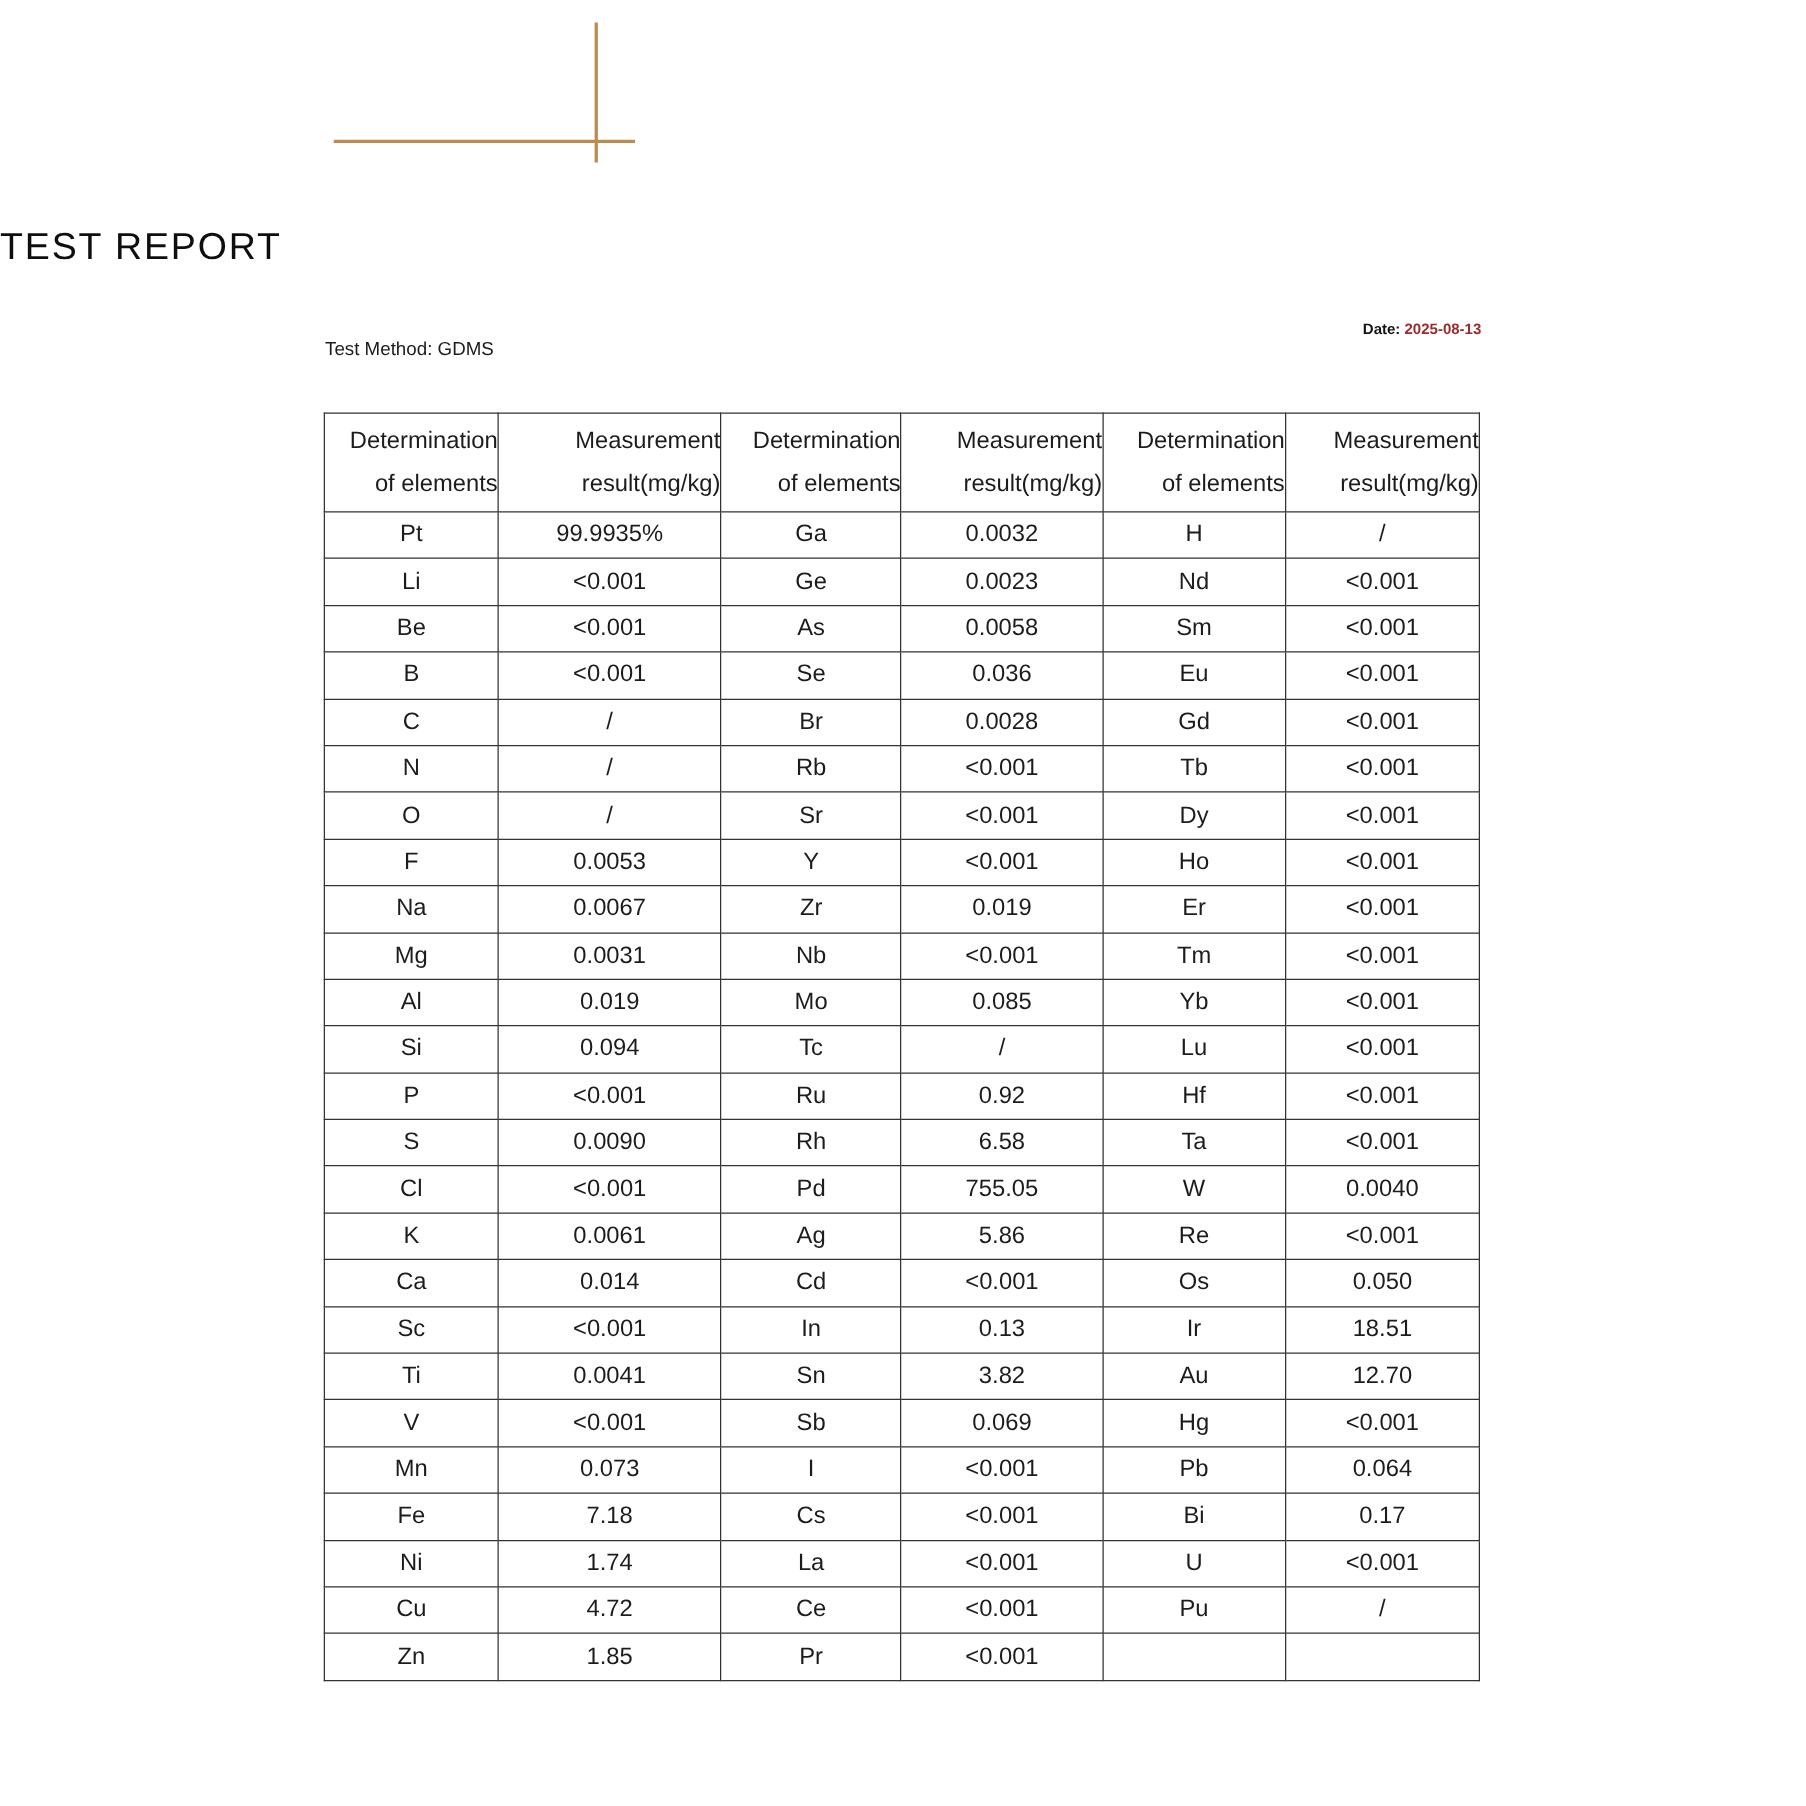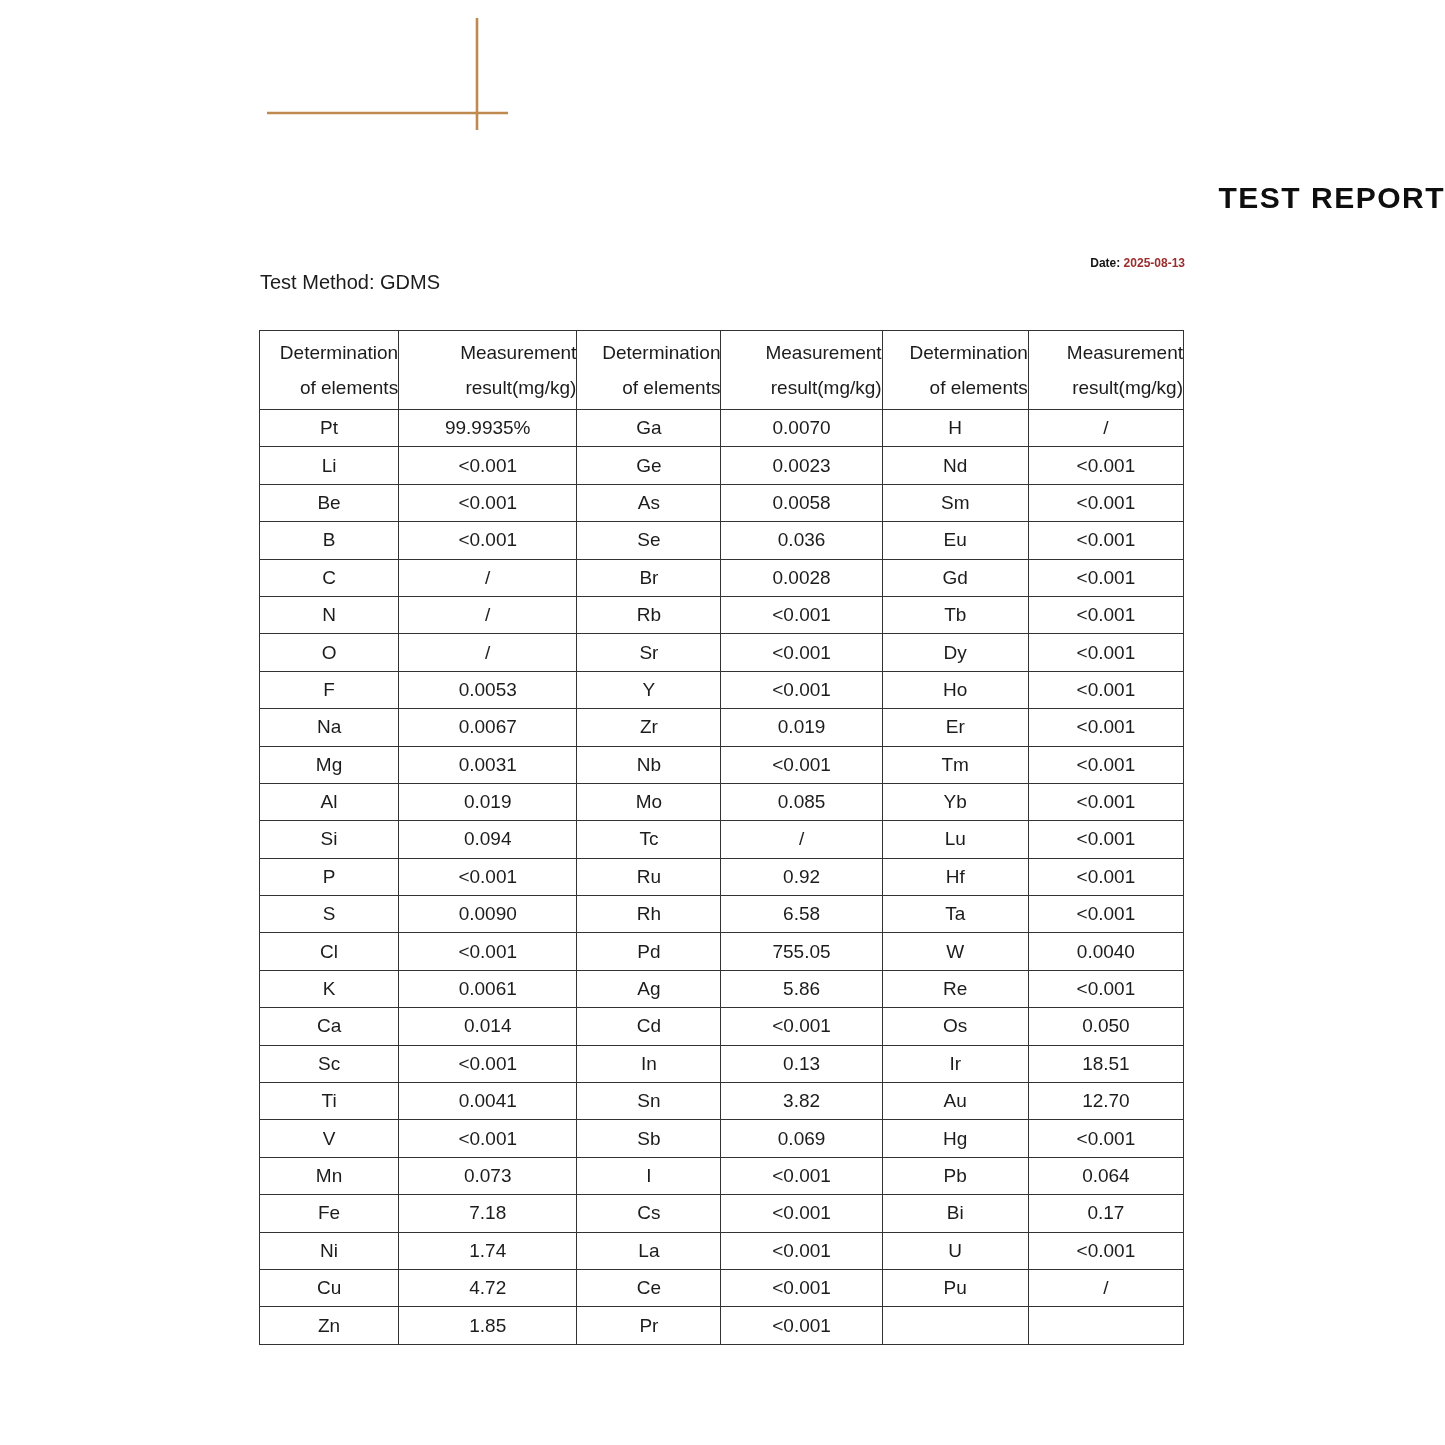--- a/index.html
+++ b/index.html
@@ -2,25 +2,25 @@
 <html><head>
 <meta charset="utf-8">
 <style>
   html,body{margin:0;padding:0;}
   body{
     width:1445px;height:1445px;background:#ffffff;position:relative;
     font-family:"Liberation Sans",sans-serif;color:#1c1c1c;overflow:hidden;
   }
   .logo{position:absolute;left:263px;top:12px;width:270px;height:140px;}
   .report-title{
-    position:absolute;top:181px;left:0;width:1445px;text-align:right;
-    font-size:30px;font-weight:bold;letter-spacing:1.5px;color:#0e0e0e;
+    position:absolute;top:181px;left:0;width:1445px;text-align:left;
+    font-size:30px;font-weight:normal;letter-spacing:1.5px;color:#0e0e0e;
   }
   .test-method{
-    position:absolute;left:260px;top:271px;font-size:20px;color:#1c1c1c;
+    position:absolute;left:260px;top:271px;font-size:15px;color:#1c1c1c;
   }
   .date-line{
     position:absolute;top:256px;right:260px;font-size:12px;font-weight:700;color:#141414;
   }
   .date-line .date-value{color:#9c2b2b;}
   table.report{
     position:absolute;left:259px;top:330px;width:925px;
     border-collapse:collapse;table-layout:fixed;
   }
   table.report col.c1{width:139px}
@@ -88,21 +88,21 @@
           <div>Measurement</div>
           <div>result(mg/kg)</div>
         </th>
       </tr>
   </thead>
   <tbody>
       <tr>
         <td>Pt</td>
         <td>99.9935%</td>
         <td>Ga</td>
-        <td>0.0070</td>
+        <td>0.0032</td>
         <td>H</td>
         <td>/</td>
       </tr>
       <tr>
         <td>Li</td>
         <td>&lt;0.001</td>
         <td>Ge</td>
         <td>0.0023</td>
         <td>Nd</td>
         <td>&lt;0.001</td>

